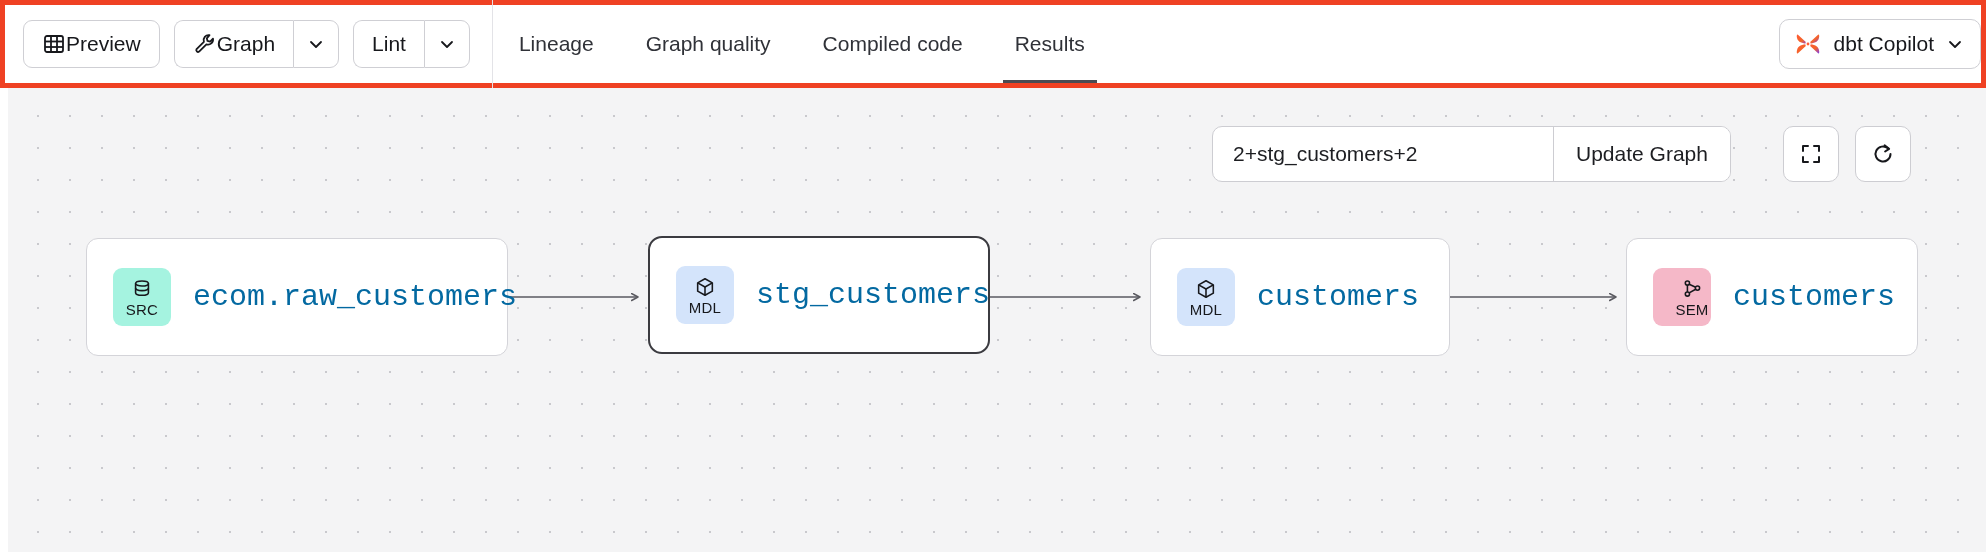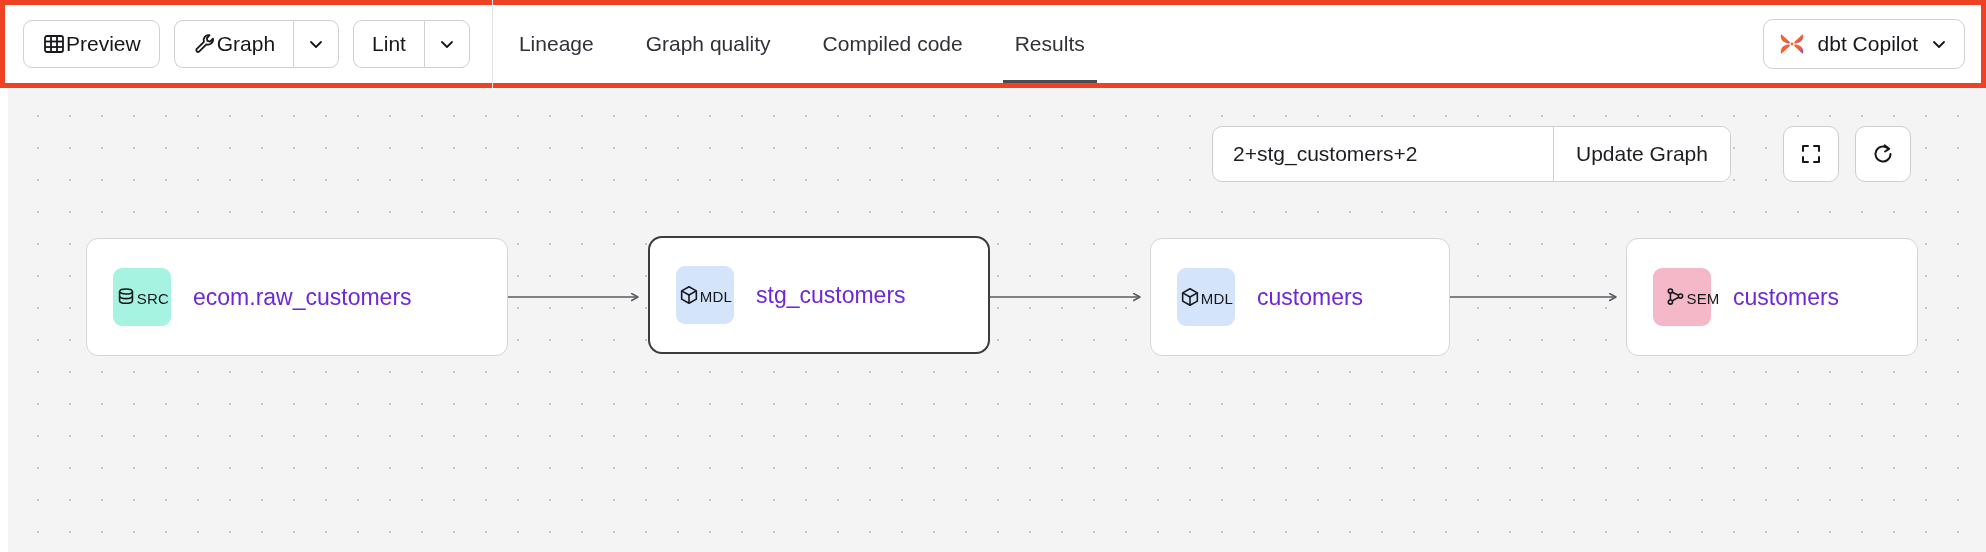--- a/index.html
+++ b/index.html
@@ -76,21 +76,20 @@
   }
   .tab.active::after {
     content: "";
     position: absolute; left: 14px; right: 14px; bottom: 0;
     height: 3px; background: #4b4b52;
   }
 
   .toolbar-right {
     margin-left: auto;
     display: flex; align-items: center;
-    padding-right: 16px;
   }
   .copilot-btn {
     display: inline-flex; align-items: center; gap: 12px;
     height: 50px; padding: 0 16px 0 14px;
     border: 1px solid #cfcfd4; border-radius: 10px;
     background: #fff; font-size: 21px; color: #17181c;
     cursor: pointer;
   }
 
   .icn { display: inline-flex; align-items: center; justify-content: center; flex: none; }
@@ -164,32 +163,32 @@
     padding-left: 26px;
     gap: 22px;
   }
   .node.selected {
     border: 2.5px solid #3b3b40;
     border-radius: 14px;
   }
   .badge {
     width: 58px; height: 58px;
     border-radius: 9px;
-    display: flex; flex-direction: row;
+    display: flex; flex-direction: column;
     align-items: center; justify-content: center;
     gap: 0px;
     flex: none;
   }
   .badge-label {
     font-size: 15px; font-weight: 500; color: #17181c;
     line-height: 1; margin-top: 2px;
     letter-spacing: .2px;
   }
   .node-label {
-    font-size: 23px; color: #6d28d9; white-space: nowrap;
+    font-size: 30px; color: #0369a1; white-space: nowrap; font-family: Liberation Mono, monospace;
   }
 
   
   .edges { position: absolute; left: 0; top: 0; width: 1986px; height: 464px; pointer-events: none; }
 </style>
 </head>
 <body>
 
 <div id="root">
 

